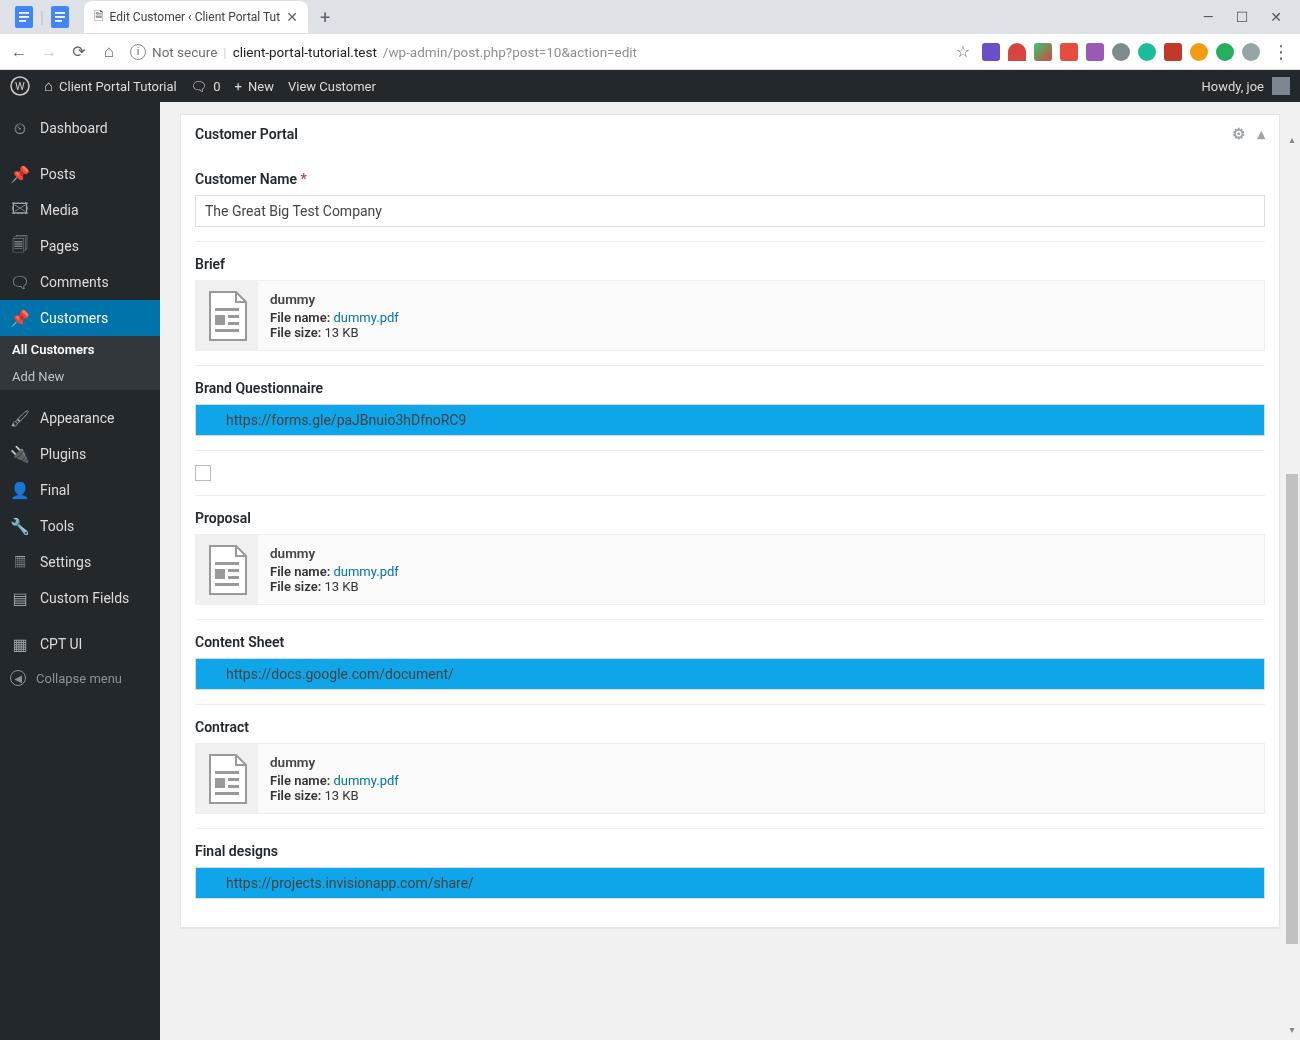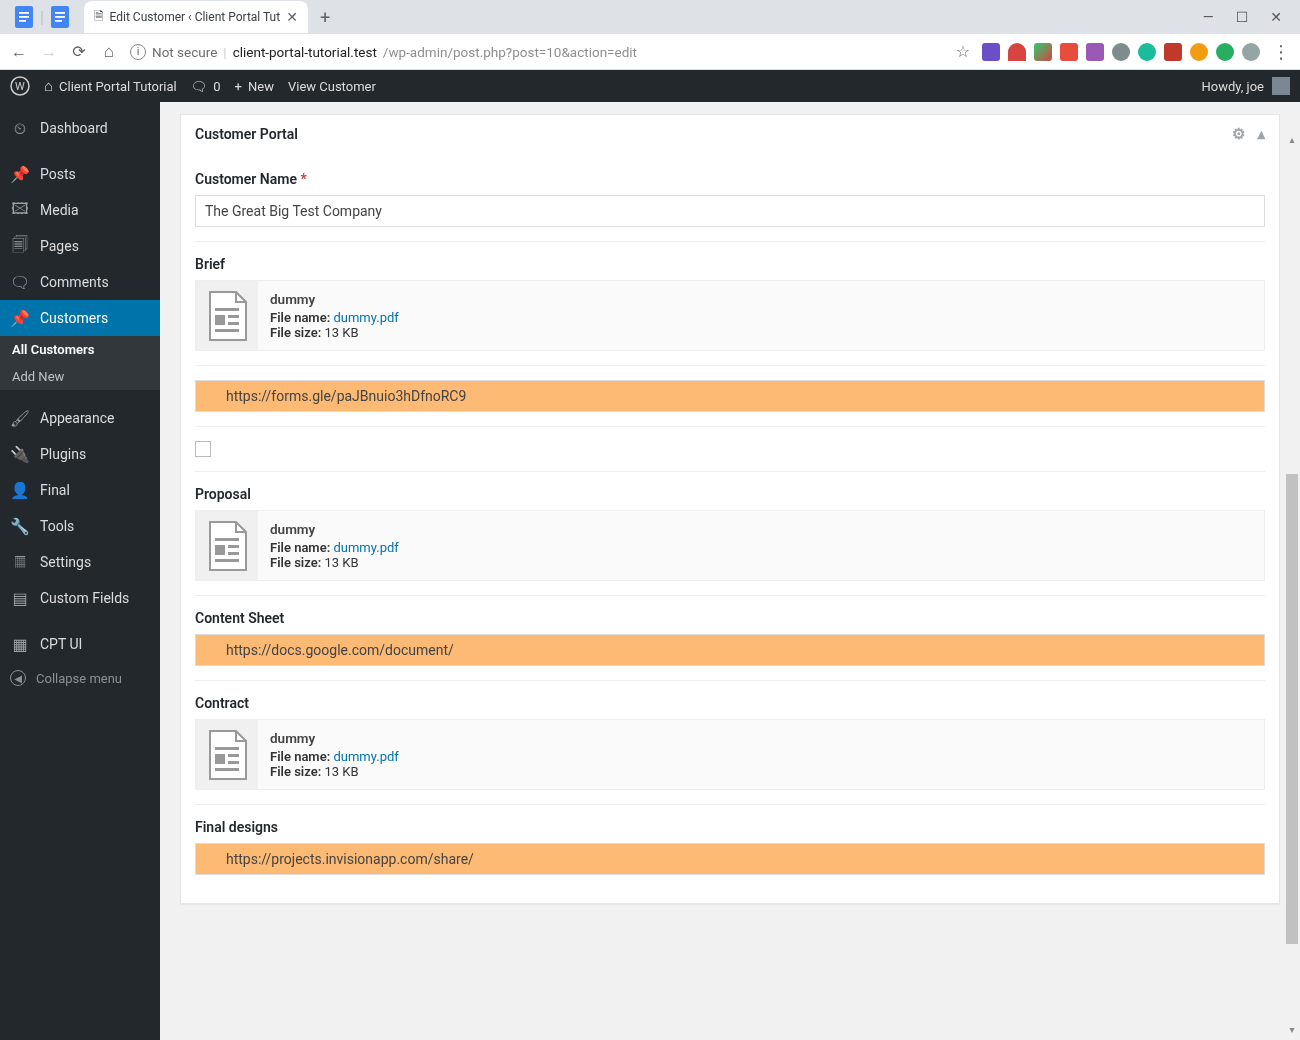--- a/index.html
+++ b/index.html
@@ -52,21 +52,21 @@
 .wp-content { flex:1; background:#f1f1f1; padding: 12px 20px; overflow:auto; }
 .postbox { background:#fff; border:1px solid #e5e5e5; box-shadow:0 1px 1px rgba(0,0,0,0.04); margin-bottom:18px;}
 .postbox-header { display:flex; align-items:center; padding:10px 14px; font-weight:600; font-size:14px; color:#23282d;}
 .postbox-header .hdr-actions { margin-left:auto; display:flex; gap:12px; color:#a0a5aa; font-size:15px; }
 .postbox-body { padding: 4px 14px 14px 14px; }
 .field-group { border-top:1px solid #eee; padding:14px 0; }
 .field-group:first-child { border-top:none; }
 .field-label { font-weight:600; font-size:14px; color:#23282d; margin-bottom:8px; display:block; }
 .field-label .req { color:#d63638; }
 .text-input { width:100%; border:1px solid #ddd; padding:7px 9px; font-size:14px; color:#444; background:#fff;}
-.url-input { width:100%; border:1px solid #ddd; padding:7px 19px 7px 30px; font-size:14px; color:#444; background:#fdba74; position:relative;}
+.url-input { width:100%; border:1px solid #ddd; padding:7px 19px 7px 30px; font-size:14px; color:#444; background:#0ea5e9; position:relative;}
 .url-wrap { position:relative; }
 .url-wrap .globe { position:absolute; left:8px; top:50%; transform:translateY(-50%); color:#aaa; width:15px; height:15px; border:1.5px solid #aaa; border-radius:50%; }
 .url-wrap .globe::before { content:""; position:absolute; left:50%; top:-1px; bottom:-1px; width:6px; border:1.5px solid #aaa; border-radius:50%; transform:translateX(-50%);}
 .url-wrap .globe::after { content:""; position:absolute; top:50%; left:-1px; right:-1px; height:1.5px; background:#aaa; transform:translateY(-50%);}
 .checkbox { width:16px; height:16px; border:1px solid #bbb; background:#fff; cursor:pointer;}
 .file-box { border:1px solid #eee; background:#fafafa; padding:0; display:flex; align-items:stretch;}
 .file-thumb { width:62px; background:#f0f0f0; display:flex; align-items:center; justify-content:center; }
 .file-meta { padding:10px 12px; font-size:13.5px; color:#444;}
 .file-meta .doc-title { font-weight:600; margin-bottom:3px; }
 .file-meta .meta-row { font-size:13px; color:#333; }
@@ -272,20 +272,21 @@
               </div>
               <div class="file-meta">
                 <div class="doc-title">dummy</div>
                 <div class="meta-row"><span class="meta-label">File name:</span> <a href="#">dummy.pdf</a></div>
                 <div class="meta-row"><span class="meta-label">File size:</span> <span>13 KB</span></div>
               </div>
             </div>
           </div>
 
           <div class="field-group">
+            <label class="field-label">Brand Questionnaire</label>
             <div class="url-wrap">
               <span class="globe"></span>
               <input class="url-input" type="text" value="https://forms.gle/paJBnuio3hDfnoRC9" style="">
             </div>
           </div>
 
           <div class="field-group">
             <div class="checkbox"></div>
           </div>
 

